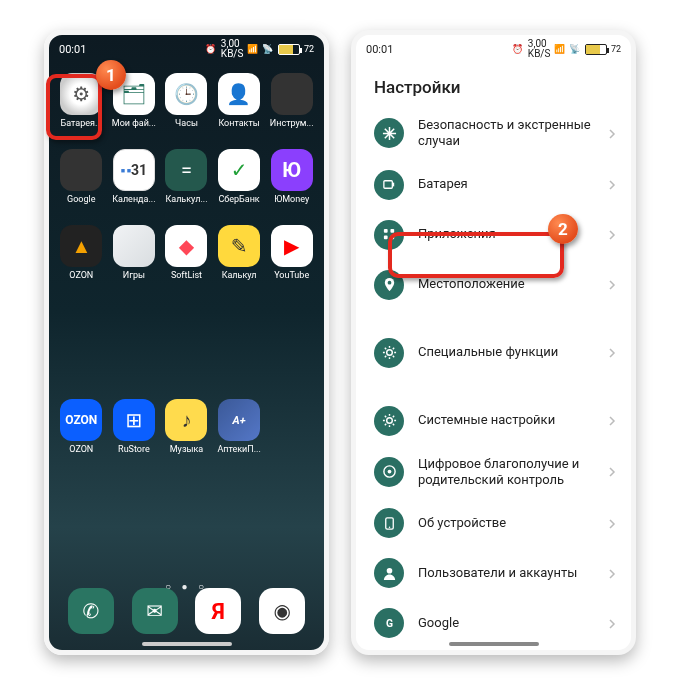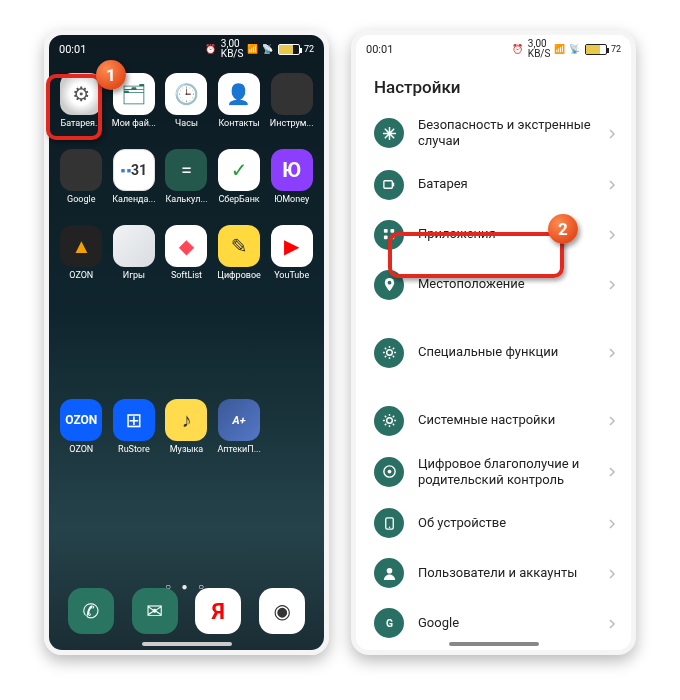--- a/index.html
+++ b/index.html
@@ -257,21 +257,21 @@
             <div></div>
           </div>
           <div class="app-label">Игры</div>
         </div>
         <div class="app">
           <div class="app-icon ic-softlist">◆</div>
           <div class="app-label">SoftList</div>
         </div>
         <div class="app">
           <div class="app-icon ic-notes">✎</div>
-          <div class="app-label">Цифровое</div>
+          <div class="app-label">Калькул</div>
         </div>
         <div class="app">
           <div class="app-icon ic-youtube">▶</div>
           <div class="app-label">YouTube</div>
         </div>
       </div>
     <div class="homegrid" id="favgrid" style="margin-top:92px;grid-auto-rows:72px;">
         <div class="app">
           <div class="app-icon ic-ozon">OZON</div>
           <div class="app-label">OZON</div>

